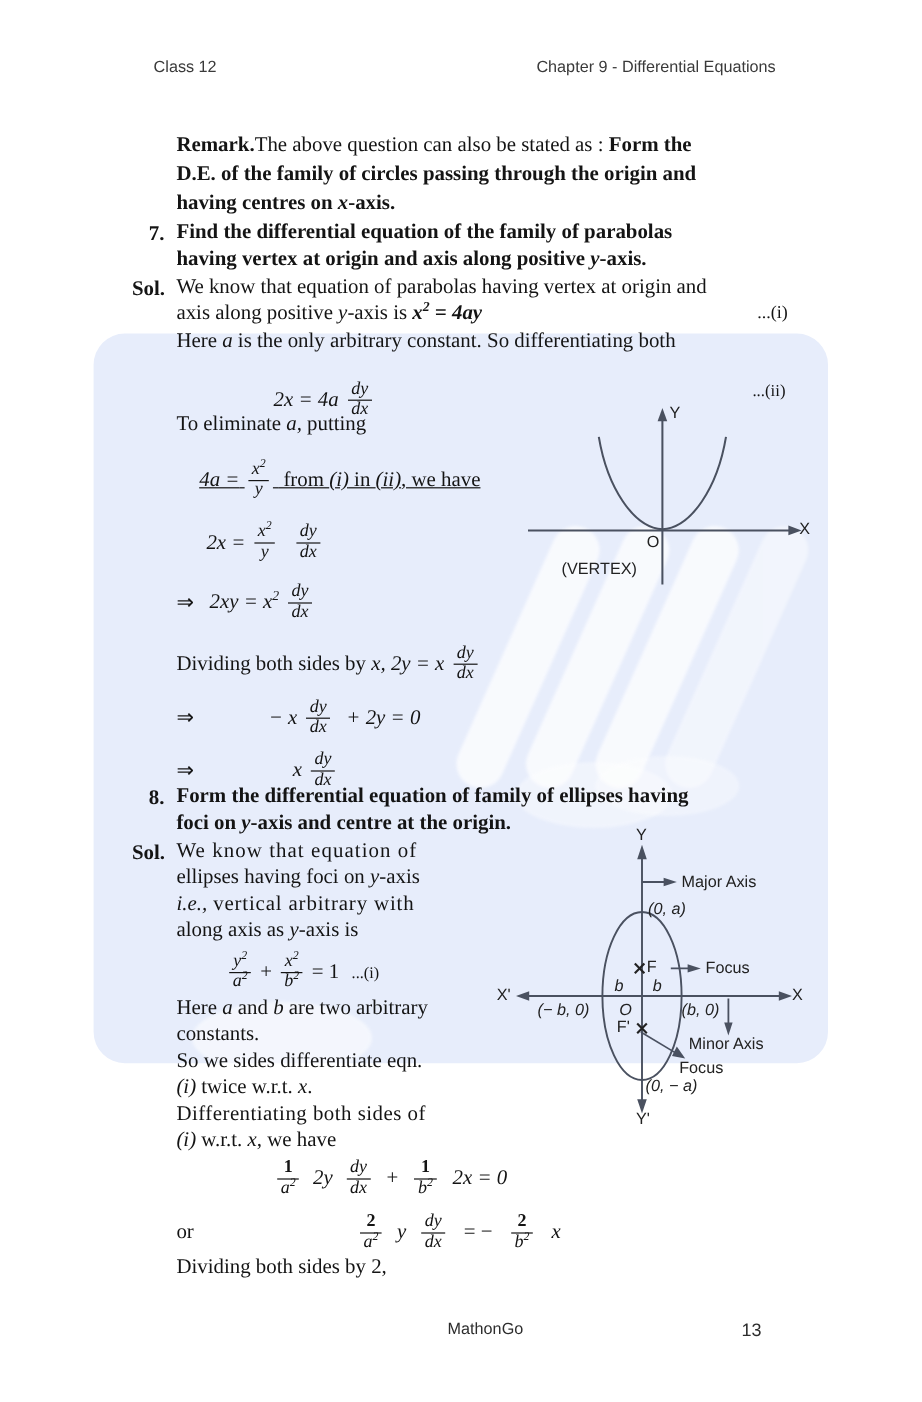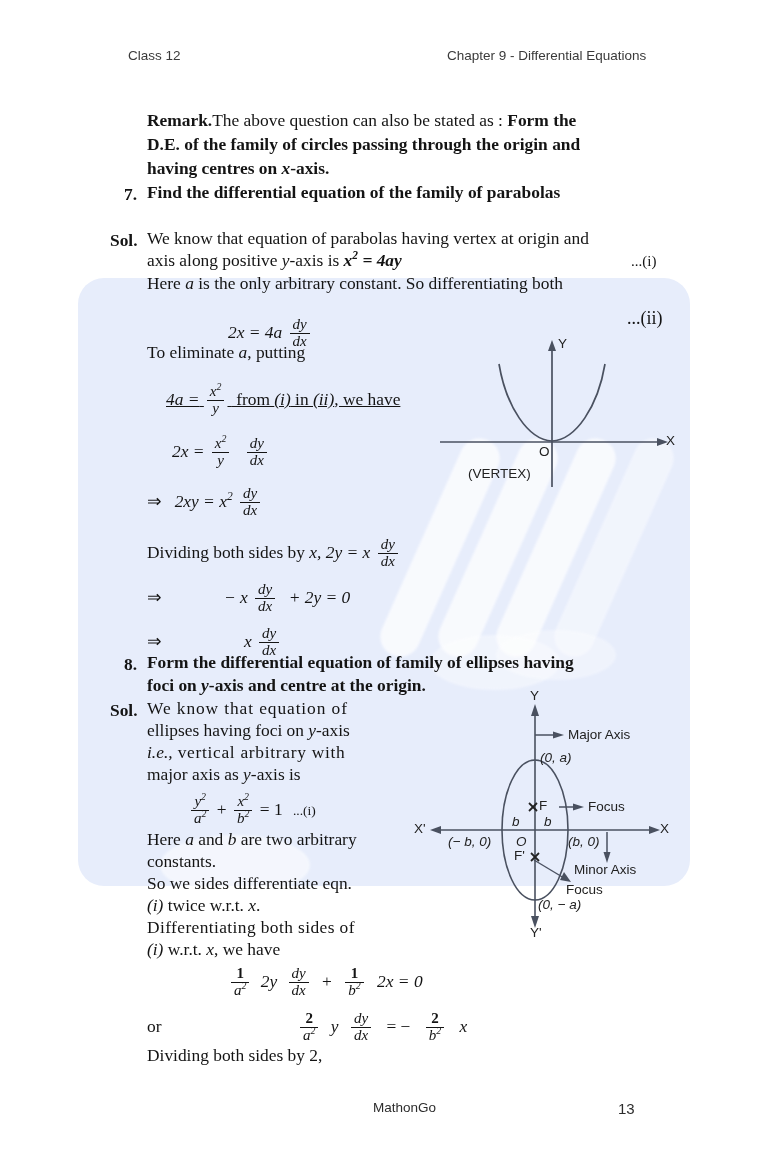--- a/index.html
+++ b/index.html
@@ -176,39 +176,42 @@
     <div class="ln" style="left:147px;top:112px;">
       <span class="b">Remark.</span><span>The above question can also be stated as : </span><span class="b">Form the</span>
     </div>
     <div class="ln b" style="left:147px;top:136px;">D.E. of the family of circles passing through the origin and</div>
     <div class="ln" style="left:147px;top:160px;">
       <span class="b">having centres on </span><span class="bi">x</span><span class="b">-axis.</span>
     </div>
 
     <div class="marker" style="left:124px;top:184px;">7.</div>
     <div class="ln b" style="left:147px;top:184px;">Find the differential equation of the family of parabolas</div>
+    <div class="ln" style="left:147px;top:207px;">
+      <span class="b">having vertex at origin and axis along positive </span><span class="bi">y</span><span class="b">-axis.</span>
+    </div>
 
     <div class="marker" style="left:110px;top:230px;">Sol.</div>
     <div class="ln" style="left:147px;top:230px;">We know that equation of parabolas having vertex at origin and</div>
     <div class="ln" style="left:147px;top:252px;">
       <span>axis along positive </span><span class="it">y</span><span>-axis is </span><span class="bi">x<sup>2</sup> = 4<i>ay</i></span>
     </div>
     <div class="ln" style="left:631px;top:254px;font-size:15px;">...(i)</div>
     <div class="ln" style="left:147px;top:275px;">
       <span>Here </span><span class="it">a</span><span> is the only arbitrary constant. So differentiating both</span>
     </div>
 
     <div class="ln" style="left:228px;top:318px;">
       <span class="it">2x = 4a</span>
       <span class="frac">
         <span class="num it">dy</span>
         <span class="den it">dx</span>
       </span>
     </div>
-    <div class="ln" style="left:627px;top:309px;font-size:18px;">...(ii)</div>
+    <div class="ln" style="left:627px;top:320px;font-size:14px;">...(ii)</div>
 
     <div class="ln" style="left:147px;top:344px;">
       <span>To eliminate </span><span class="it">a</span><span>, putting</span>
     </div>
 
     <div class="ln" style="left:166px;top:385px;text-decoration:underline;">
       <span class="it">4a  =</span>
       <span class="frac">
         <span class="num it">x<sup>2</sup></span>
         <span class="den it">y</span>
@@ -272,21 +275,21 @@
 
     <div class="marker" style="left:110px;top:700px;">Sol.</div>
     <div class="ln" style="left:147px;top:700px;letter-spacing:.9px;">We know that equation of</div>
     <div class="ln" style="left:147px;top:722px;">
       <span>ellipses having foci on </span><span class="it">y</span><span>-axis</span>
     </div>
     <div class="ln" style="left:147px;top:744px;">
       <span class="it">i.e.,</span><span style="letter-spacing:.7px;"> vertical arbitrary with</span>
     </div>
     <div class="ln" style="left:147px;top:766px;">
-      <span>major axis as </span><span class="it">y</span><span>-axis is</span>
+      <span>along axis as </span><span class="it">y</span><span>-axis is</span>
     </div>
 
     <div class="ln" style="left:188px;top:795px;">
       <span class="frac">
         <span class="num it">y<sup>2</sup></span>
         <span class="den it">a<sup>2</sup></span>
       </span>
       <span>+</span>
       <span class="frac">
         <span class="num it">x<sup>2</sup></span>

